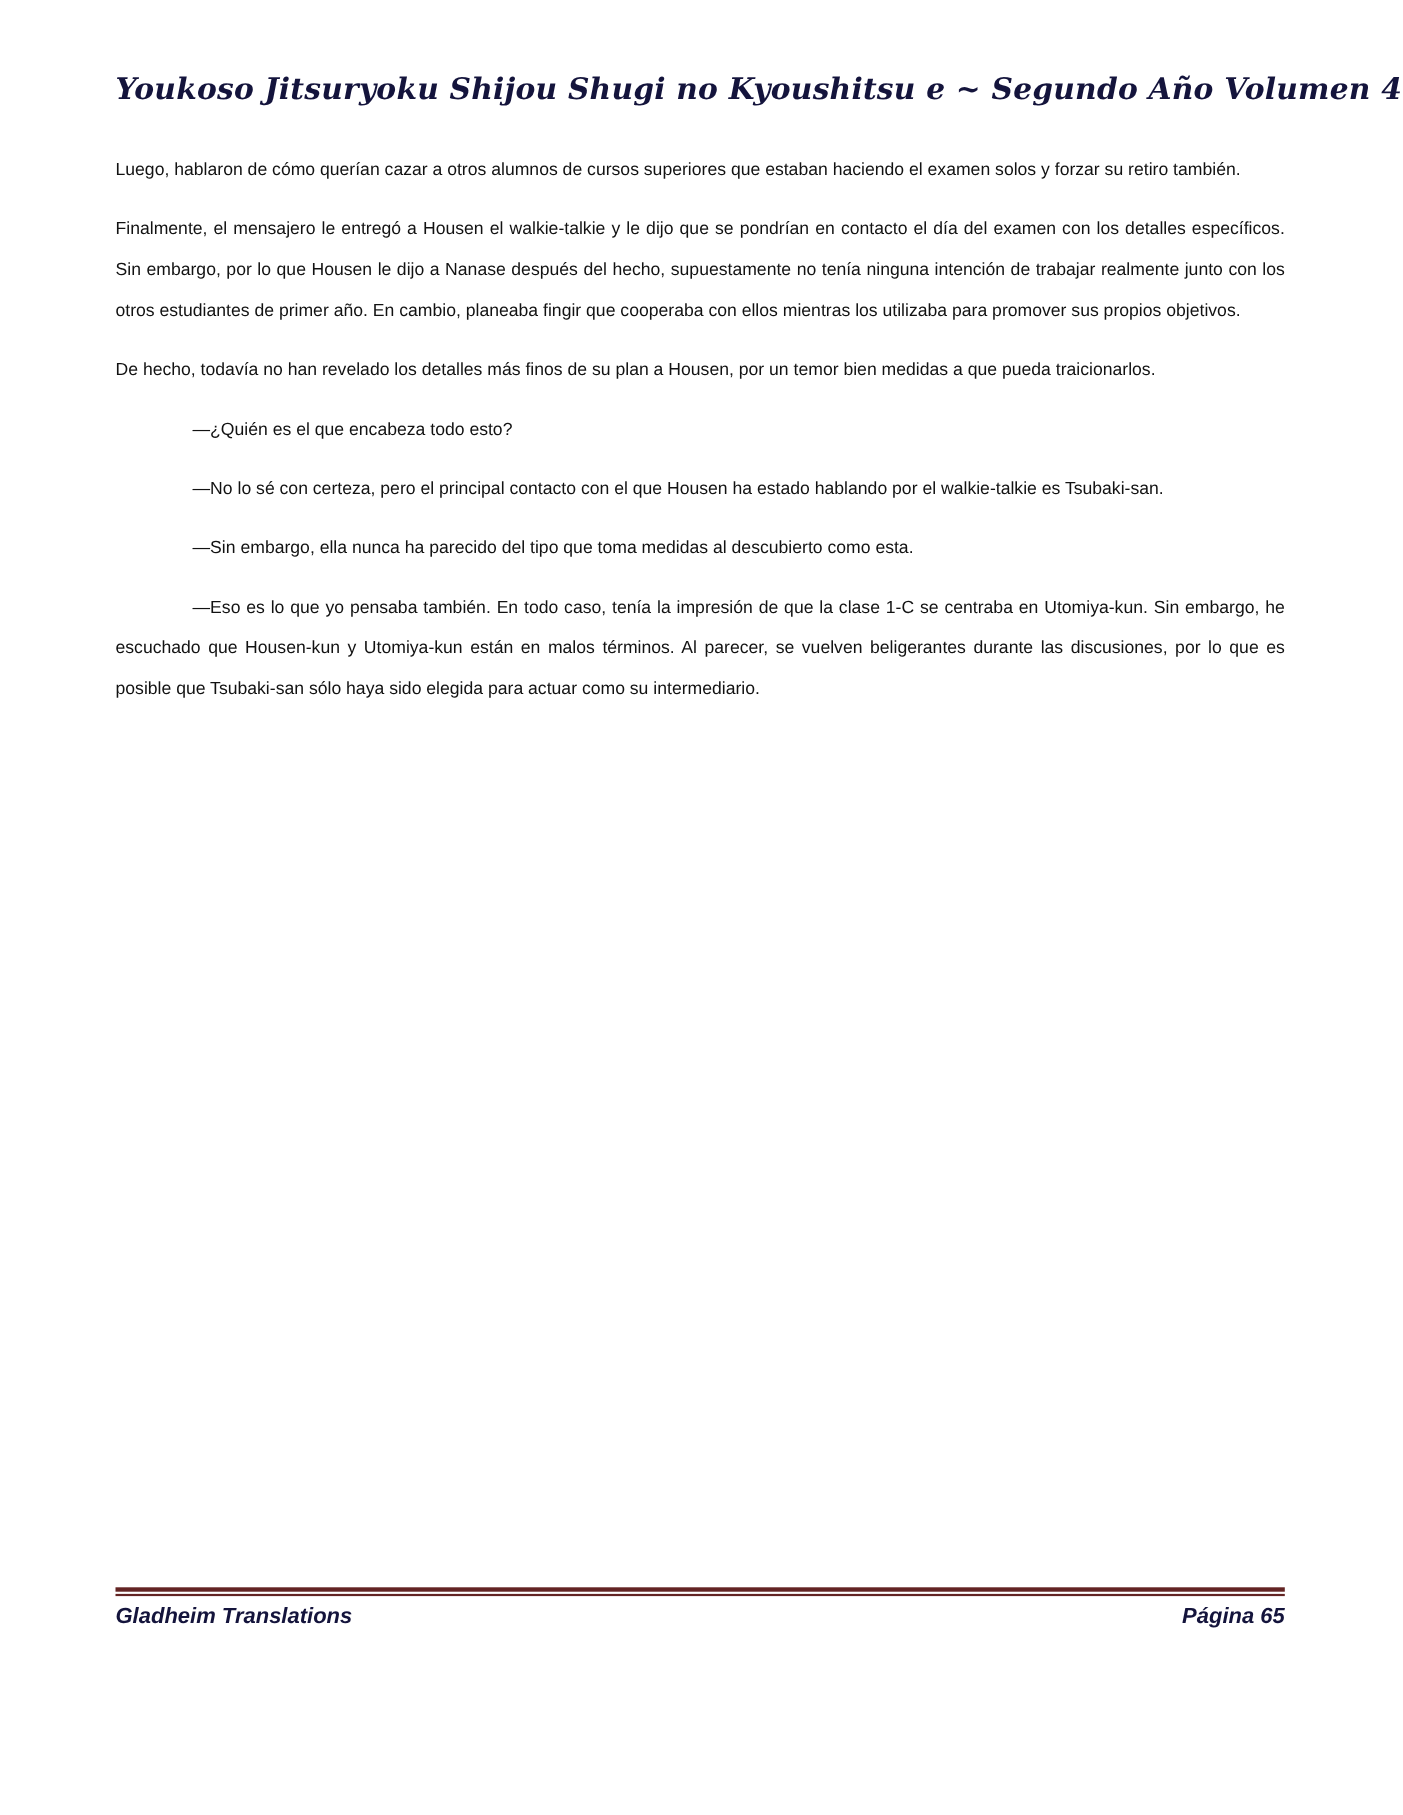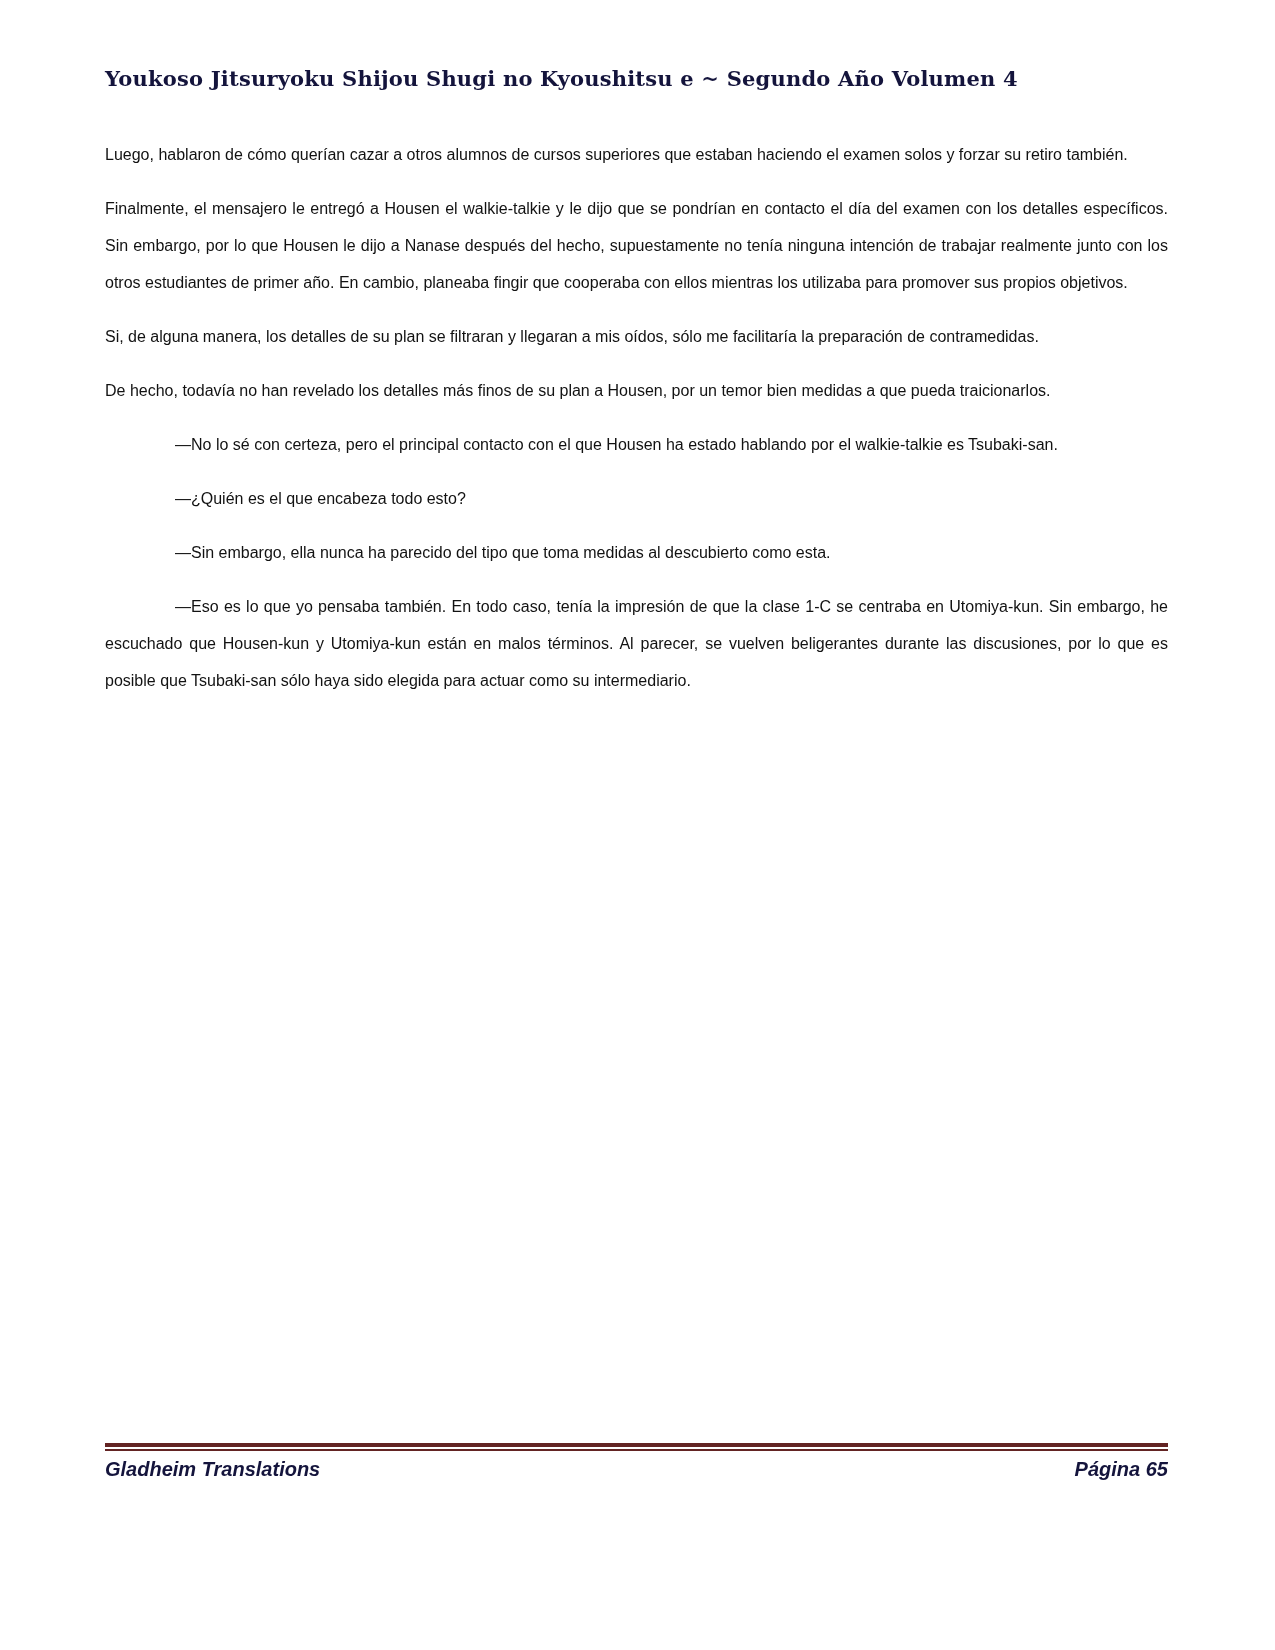--- a/index.html
+++ b/index.html
@@ -16,22 +16,23 @@
     color: #121212;
     overflow: hidden;
     margin: 0 auto;
   }
   .header {
     position: absolute;
     top: 66px;
     left: 105px;
     right: 105px;
     font-family: "DejaVu Serif", serif;
+    font-style: italic;
     font-weight: bold;
-    font-size: 21px;
+    font-size: 27px;
     color: #14143c;
     letter-spacing: 0.2px;
     white-space: nowrap;
   }
   .content {
     position: absolute;
     top: 136px;
     left: 105px;
     right: 107px;
     font-size: 16px;
@@ -71,24 +72,23 @@
 </head>
 <body>
 
 <div class="page">
 
   <div class="header">Youkoso Jitsuryoku Shijou Shugi no Kyoushitsu e ~ Segundo Año Volumen 4</div>
 
   <div class="content">
     <p class="normal">Luego, hablaron de cómo querían cazar a otros alumnos de cursos superiores que estaban haciendo el examen solos y forzar su retiro también.</p>
     <p class="normal">Finalmente, el mensajero le entregó a Housen el walkie-talkie y le dijo que se pondrían en contacto el día del examen con los detalles específicos. Sin embargo, por lo que Housen le dijo a Nanase después del hecho, supuestamente no tenía ninguna intención de trabajar realmente junto con los otros estudiantes de primer año. En cambio, planeaba fingir que cooperaba con ellos mientras los utilizaba para promover sus propios objetivos.</p>
-    <p class="normal">Si, de alguna manera, los detalles de su plan se filtraran y llegaran a mis oídos, sólo me facilitaría la preparación de contramedidas.</p>
     <p class="normal">De hecho, todavía no han revelado los detalles más finos de su plan a Housen, por un temor bien medidas a que pueda traicionarlos.</p>
+    <p class="dialogue">—¿Quién es el que encabeza todo esto?</p>
     <p class="dialogue">—No lo sé con certeza, pero el principal contacto con el que Housen ha estado hablando por el walkie-talkie es Tsubaki-san.</p>
-    <p class="dialogue">—¿Quién es el que encabeza todo esto?</p>
     <p class="dialogue">—Sin embargo, ella nunca ha parecido del tipo que toma medidas al descubierto como esta.</p>
     <p class="dialogue">—Eso es lo que yo pensaba también. En todo caso, tenía la impresión de que la clase 1-C se centraba en Utomiya-kun. Sin embargo, he escuchado que Housen-kun y Utomiya-kun están en malos términos. Al parecer, se vuelven beligerantes durante las discusiones, por lo que es posible que Tsubaki-san sólo haya sido elegida para actuar como su intermediario.</p>
   </div>
 
   <div class="footer-rule"></div>
 
   <div class="footer">
     <span>Gladheim Translations</span>
     <span>Página 65</span>
   </div>

